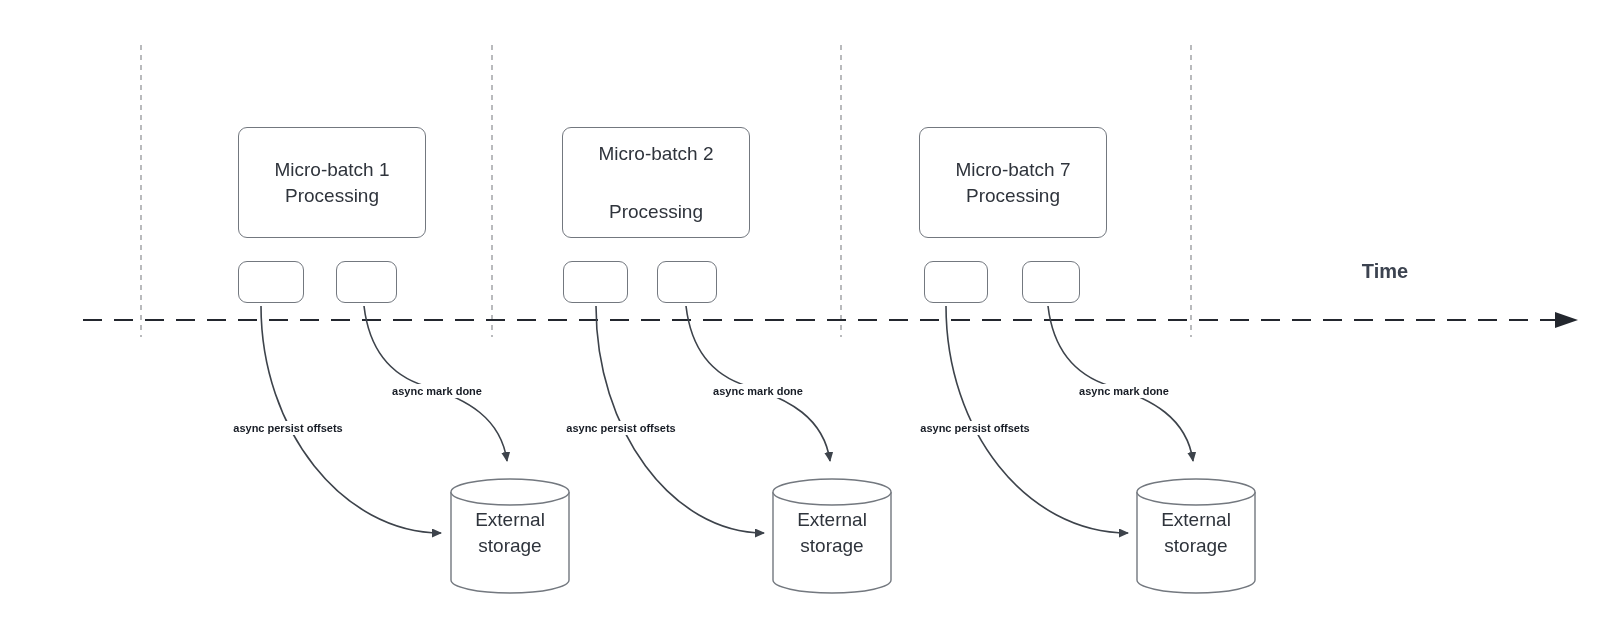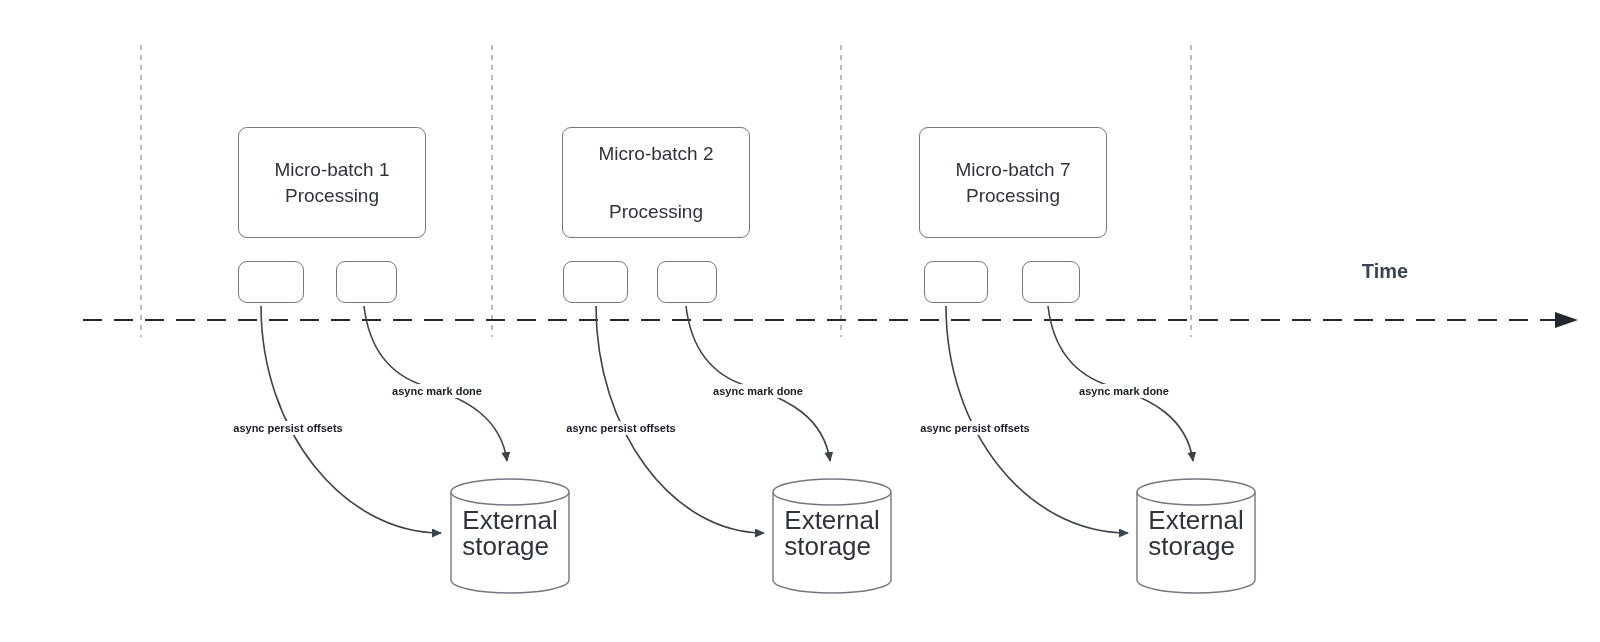--- a/index.html
+++ b/index.html
@@ -79,22 +79,23 @@
     transform: translate(-50%, -50%);
     font-size: 11px;
     font-weight: bold;
     color: var(--label-text);
     background: #ffffff;
     padding: 1px 3px;
     white-space: nowrap;
   }
   .storage-label {
     transform: translate(-50%, -50%);
+    text-align: center;
     color: var(--shape-text);
-    font-size: 26px;
+    font-size: 19px;
     line-height: 26px;
     white-space: nowrap;
   }
   .time-label {
     transform: translate(-50%, -50%);
     color: var(--time-text);
     font-size: 20px;
     white-space: nowrap;
     font-weight: bold;
   }

